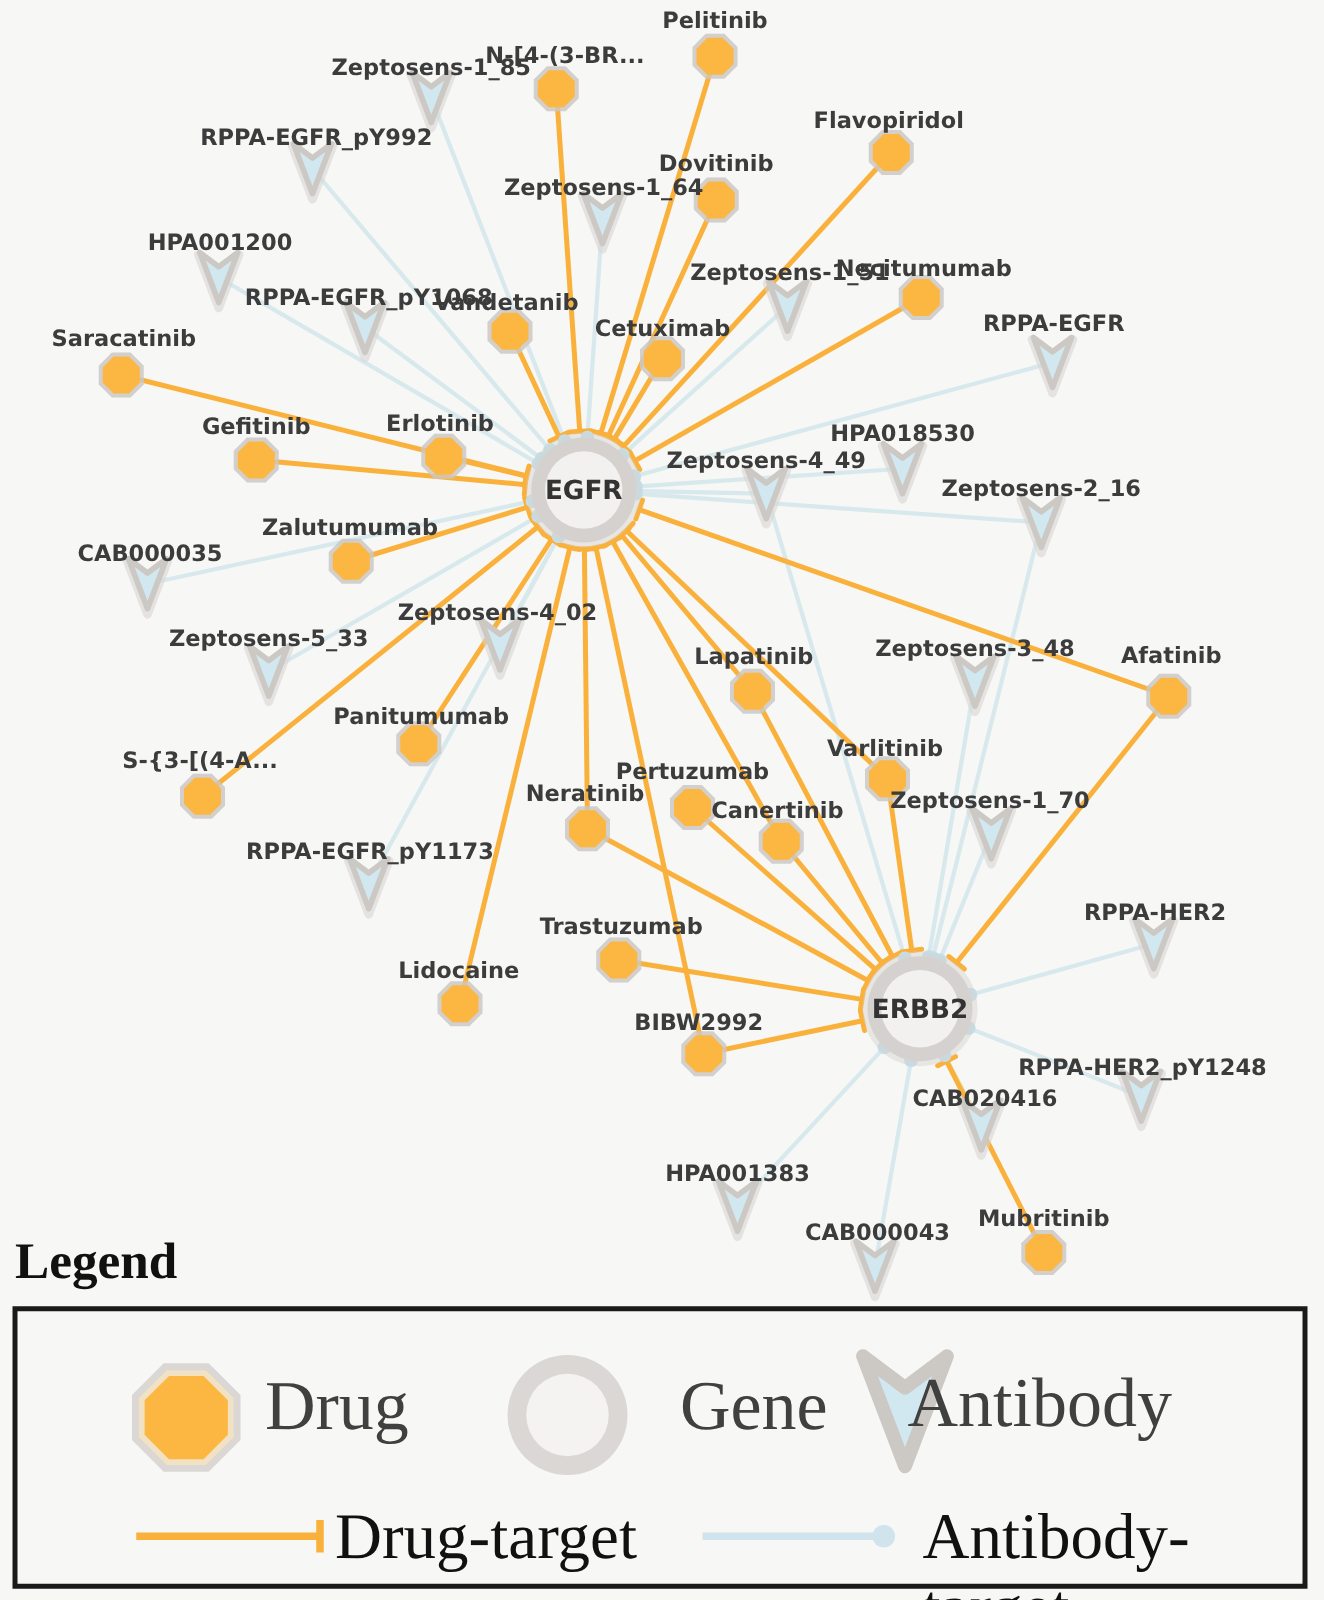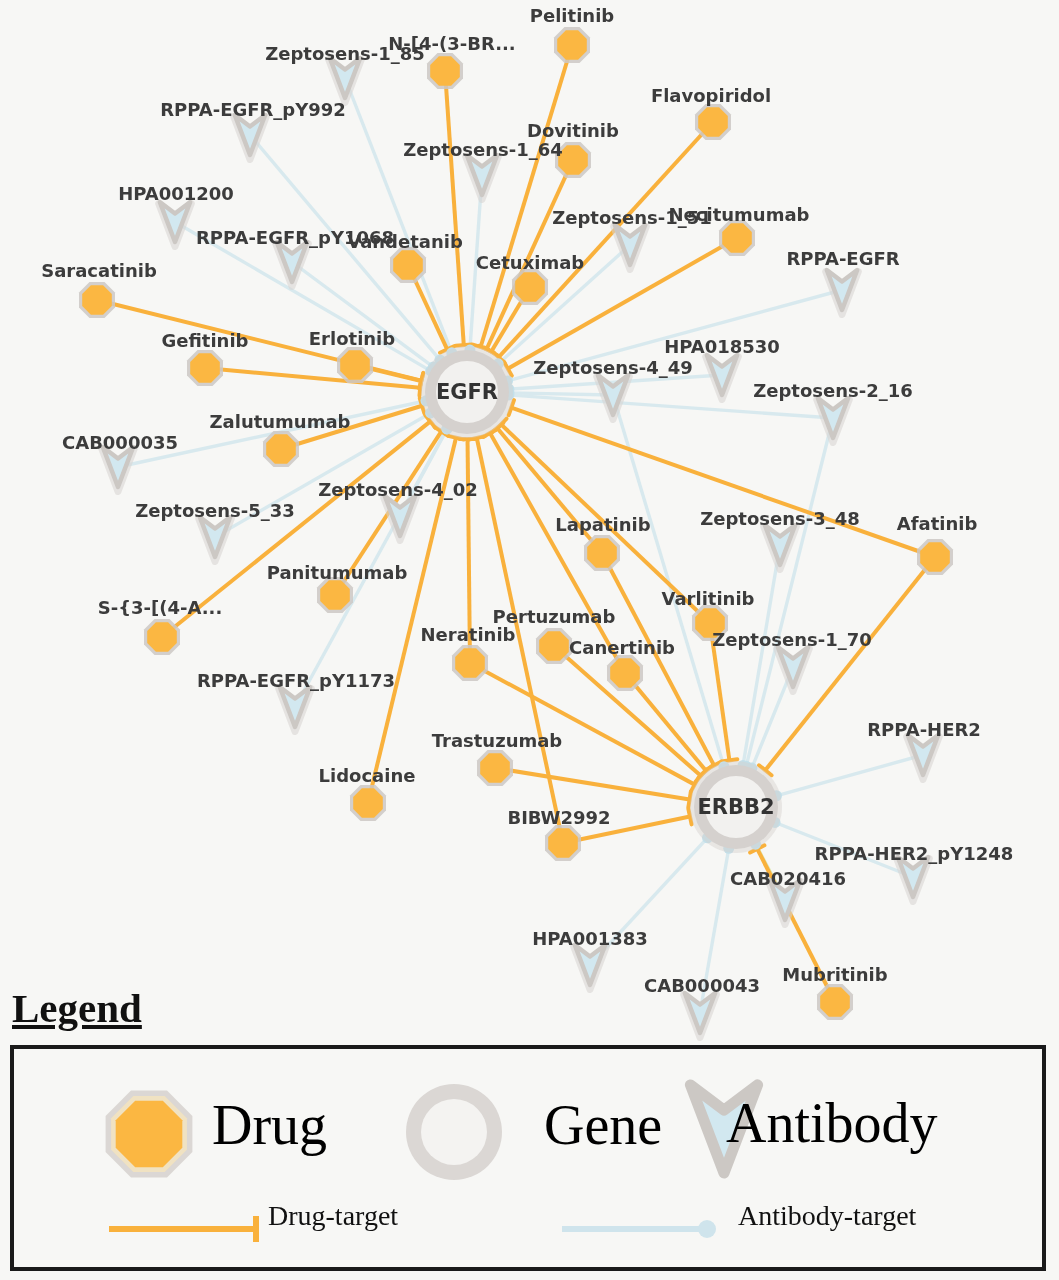--- a/index.html
+++ b/index.html
@@ -17,27 +17,27 @@
     --legend-border:#1a1a1a;
   }
   html,body{margin:0;padding:0;}
   body{width:1059px;height:1280px;background:var(--bg);overflow:hidden;
        font-family:"DejaVu Sans", sans-serif;}
   .stage{position:relative;width:1059px;height:1280px;background:var(--bg);}
   #net{position:absolute;left:0;top:0;}
   .net-label{font-family:"DejaVu Sans",sans-serif;font-weight:bold;font-size:18px;fill:var(--label);}
   .gene-label{font-family:"DejaVu Sans",sans-serif;font-weight:bold;font-size:21px;fill:#333;}
   .legend-title{position:absolute;left:12px;top:984px;font-family:"Liberation Serif","DejaVu Serif",serif;
-    font-weight:bold;font-size:41px;color:#111;text-decoration:underline;}
+    font-weight:bold;font-size:41px;color:#111;}
   .legend-box{position:absolute;left:10px;top:1045px;width:1028px;height:218px;
     border:4px solid var(--legend-border);background:var(--bg);}
   .legend-item-label{position:absolute;font-family:"Liberation Serif","DejaVu Serif",serif;
-    color:#000000;font-size:56px;line-height:1.1;}
+    color:#404040;font-size:56px;line-height:1.1;}
   .legend-edge-label{position:absolute;font-family:"Liberation Serif","DejaVu Serif",serif;
-    color:#111;font-size:28px;line-height:1.1;}
+    color:#111;font-size:52px;line-height:1.1;}
   .legend-svg{position:absolute;left:0;top:0;}
 </style>
 </head>
 <body>
 
 <div class="stage">
   <svg id="net" width="1059" height="1280">
       <g>
         <line x1="345" y1="78" x2="453.2379299620042" y2="356.5795902300764" stroke="#d8e9ee" stroke-width="3.4"></line>
         <line x1="250" y1="135" x2="442.484594459704" y2="362.9656256965158" stroke="#d8e9ee" stroke-width="3.4"></line>

